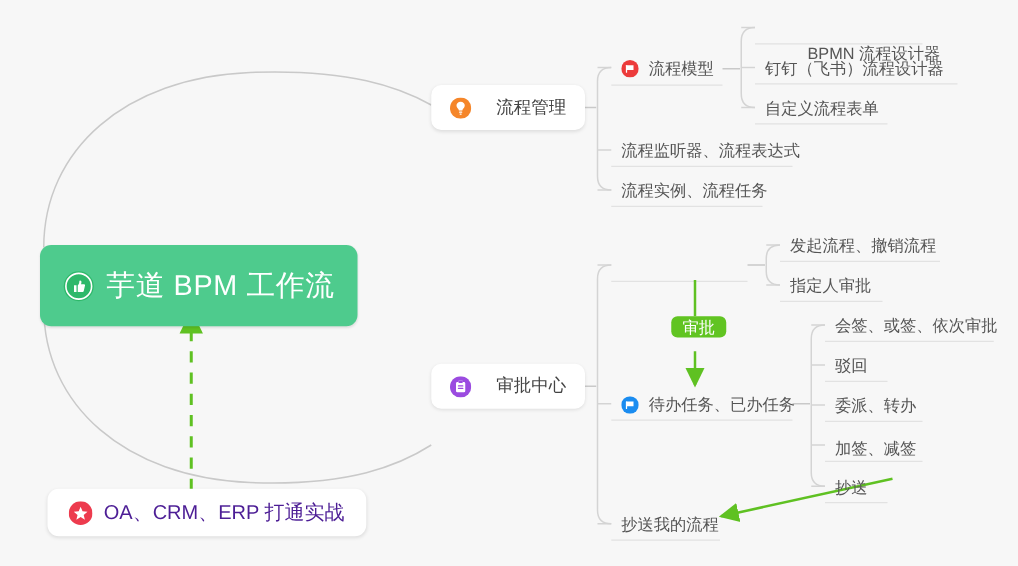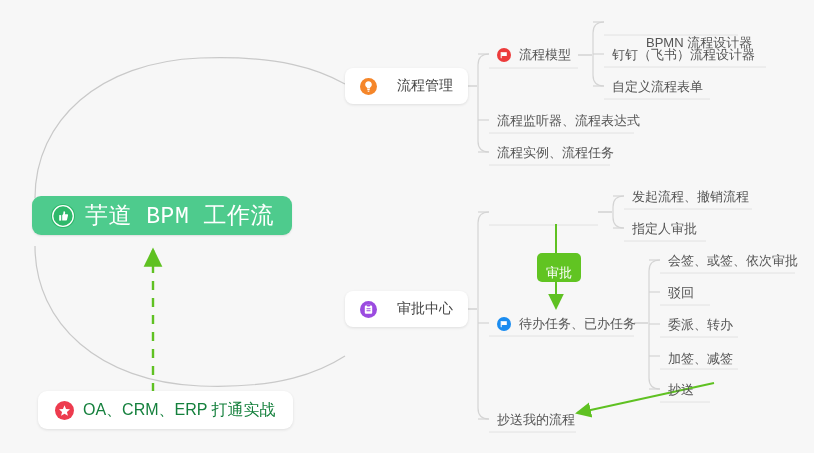--- a/index.html
+++ b/index.html
@@ -14,23 +14,22 @@
   #svg-layer{position:absolute;left:0;top:0;width:814px;height:453px;pointer-events:none;}
 
   
   .root-node{
     position:absolute;
     display:flex;align-items:center;
     box-sizing:border-box;
     background:#4ecb8d;
     border-radius:9px;
     padding:0 18px;
-    height:39px;
+    height:65px;
     box-shadow:0 1px 2px rgba(0,0,0,.10);
-    font-family:Liberation Mono, monospace;
   }
   .root-node .root-label{
     color:#ffffff;
     font-size:23px;
     letter-spacing:.5px;
     white-space:nowrap;
     margin-left:9px;
   }
 
   
@@ -53,45 +52,45 @@
     position:absolute;
     display:flex;align-items:center;
     box-sizing:border-box;
     background:#ffffff;
     border-radius:9px;
     padding:0 17px;
     height:38px;
     box-shadow:0 1px 3px rgba(0,0,0,.10);
   }
   .bottom-card .bottom-label{
-    font-size:16px;color:#15803d;white-space:nowrap;margin-left:9px;
+    font-size:16px;color:#4c1d95;white-space:nowrap;margin-left:9px;
   }
 
   
   .leaf{
     position:absolute;
     display:flex;align-items:center;
     box-sizing:border-box;
     white-space:nowrap;
     font-size:13px;
     color:#555555;
     height:30px;
     padding:0 4px;
   }
   .leaf .leaf-label{margin-left:0;}
   .leaf.has-icon .leaf-label{margin-left:8px;}
 
   
   .badge{
     position:absolute;
-    display:flex;align-items:flex-end;justify-content:center;
+    display:flex;align-items:flex-start;justify-content:center;
     box-sizing:border-box;
     background:#61c422;
     border-radius:5px;
-    height:29px;
+    height:17px;
     padding:0 9px;
     color:#ffffff;
     font-size:13px;
     white-space:nowrap;
   }
 
   
   .ic{display:inline-flex;align-items:center;justify-content:center;flex:none;}
   .ic svg{display:block;}
 </style>

